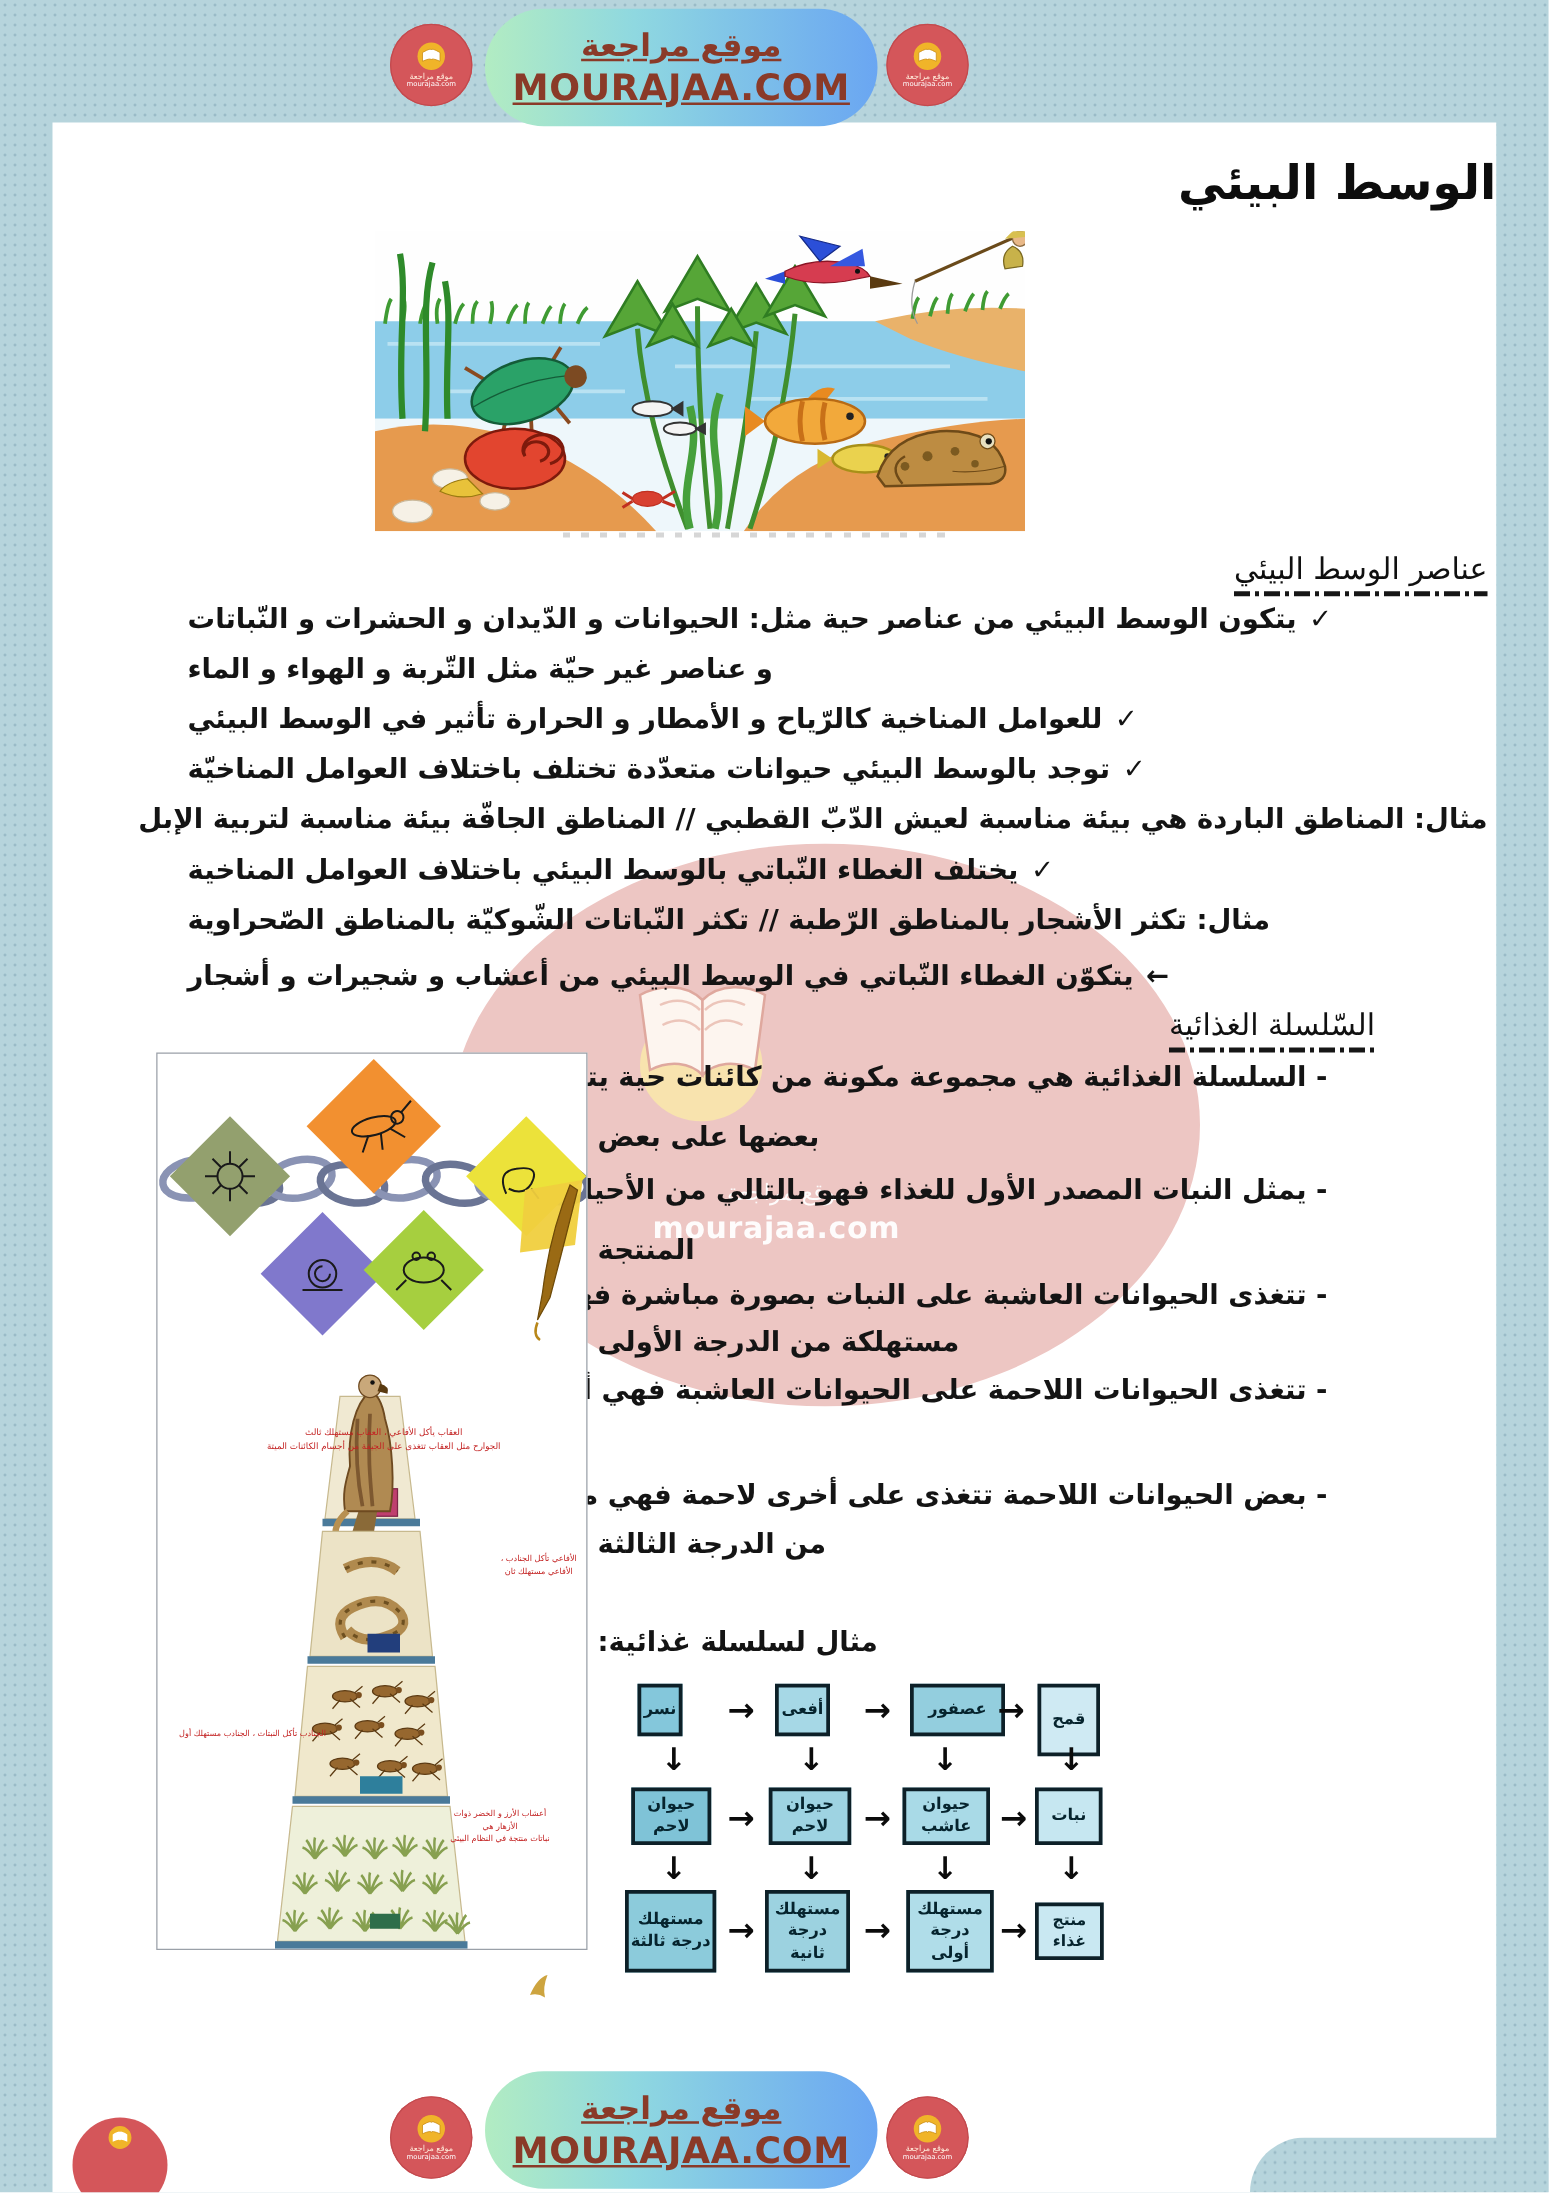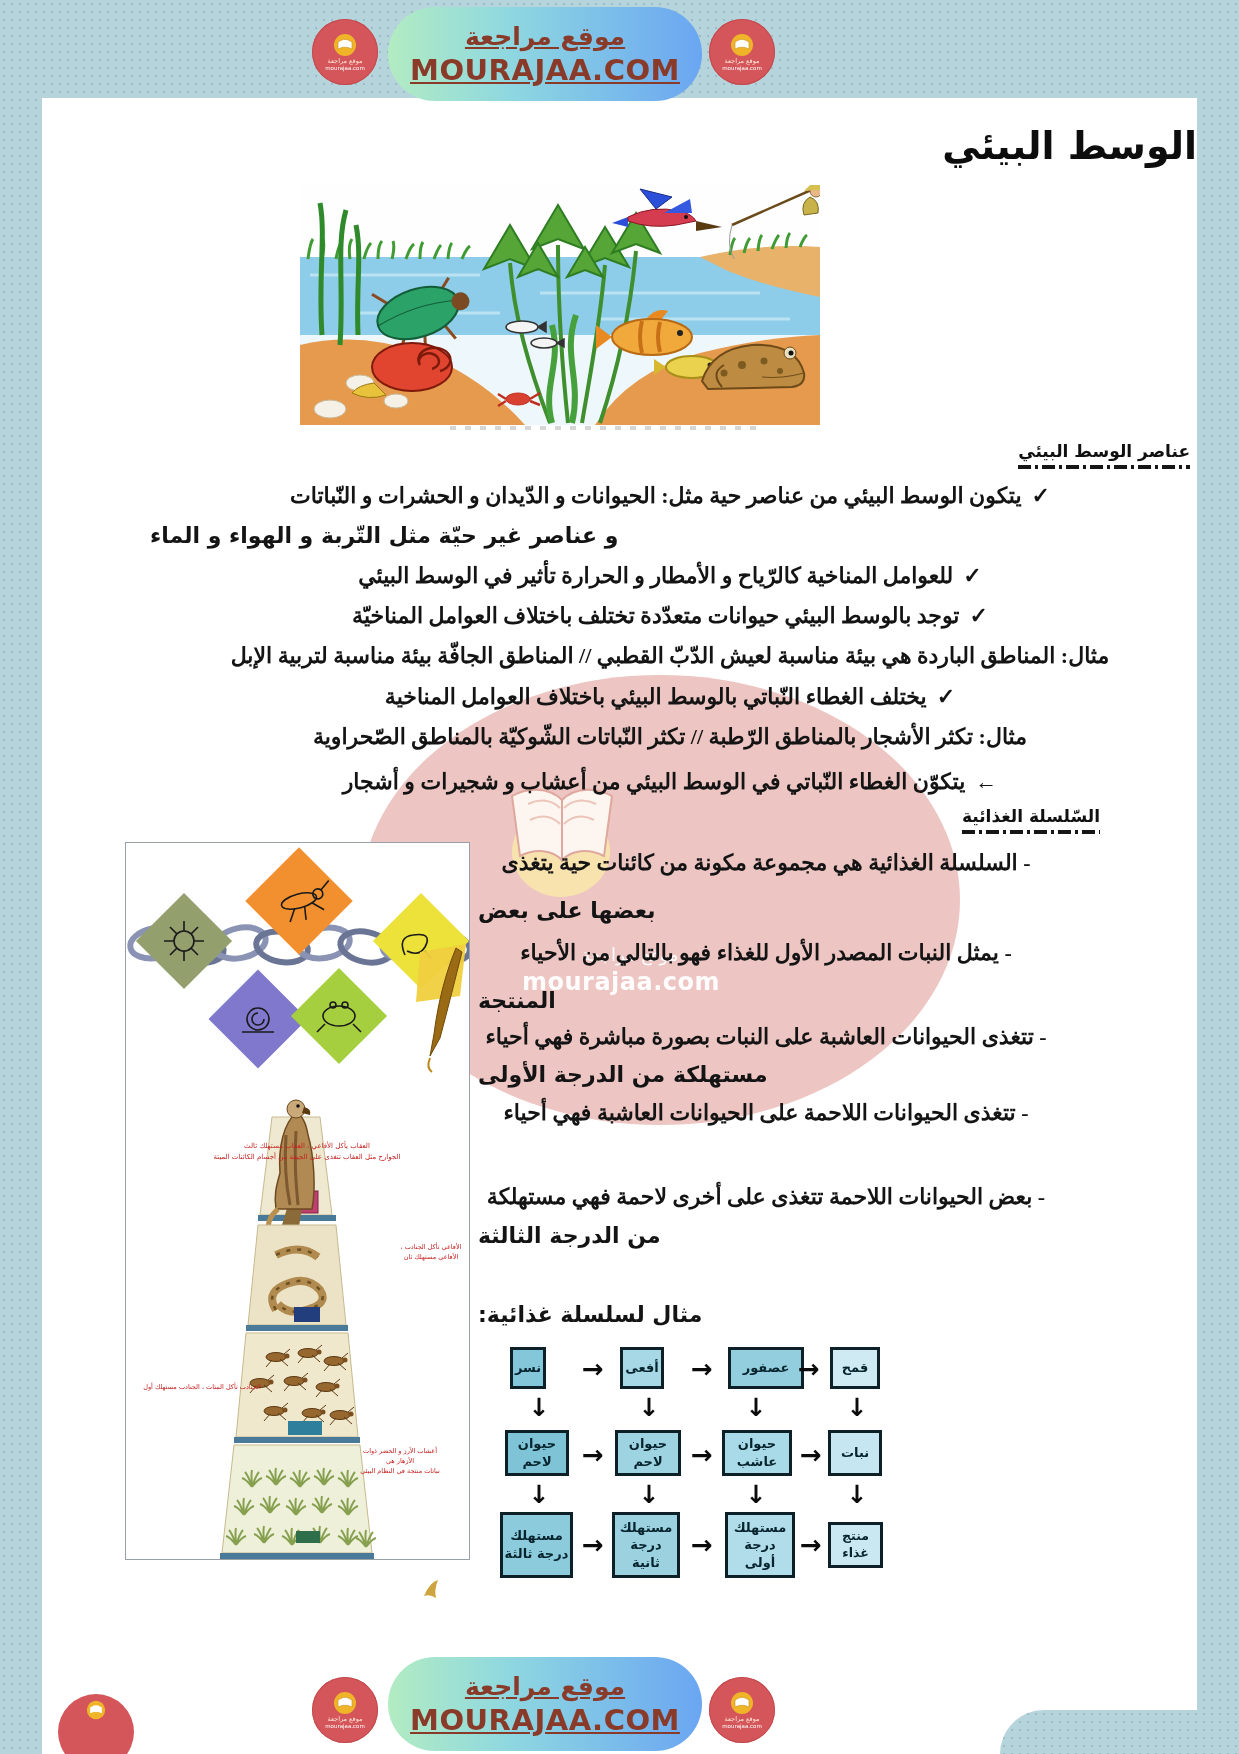--- a/index.html
+++ b/index.html
@@ -21,28 +21,28 @@
   .pill .ar{font-size:25px;font-weight:700;color:#8a3a28;text-decoration:underline;direction:rtl;}
   .pill .en{font-size:29px;font-weight:800;color:#8a3a28;text-decoration:underline;letter-spacing:.5px;}
   .badge{width:66px;height:66px;border-radius:50%;background:#d4565a;z-index:7;
     display:flex;flex-direction:column;align-items:center;justify-content:center;gap:1px;box-shadow:0 0 0 1px #c24a4e inset;}
   .badge .b-ar{font-size:6.5px;color:#ffe9d8;direction:rtl;line-height:1;}
   .badge .b-en{font-size:5.5px;color:#fff;line-height:1;}
   .badge-partial{width:76px;height:76px;border-radius:50%;background:#d4565a;z-index:7;
     display:flex;align-items:flex-start;justify-content:center;padding-top:6px;box-sizing:border-box;}
   
   .page-title{left:42px;top:124px;width:1155px;text-align:right;font-size:38px;font-weight:800;color:#0d0d0d;direction:rtl;z-index:2;}
-  .sec-head{font-size:17px;font-weight:700;color:#101010;direction:rtl;z-index:3;}
+  .sec-head{font-size:24px;font-weight:400;color:#101010;direction:rtl;z-index:3;}
   .sec-head::after{content:"";display:block;height:4px;margin-top:4px;
     background:repeating-linear-gradient(90deg,#161616 0 13px,transparent 13px 17px,#161616 17px 20px,transparent 20px 24px);}
   .tline{font-size:22px;font-weight:700;color:#141414;direction:rtl;line-height:30px;z-index:3;white-space:nowrap;}
   .s1{left:150px;width:1040px;}
   .s2{left:470px;width:592px;}
   .s2l{left:478px;width:584px;}
-  .ta-r{text-align:center;font-family:Liberation Serif, serif;}
+  .ta-r{text-align:left;}
   .ta-l{text-align:left;}
   .mk{margin-inline-end:10px;font-weight:800;}
   .caption-remnant{left:450px;top:426px;width:310px;height:4px;opacity:.4;z-index:2;
     background:repeating-linear-gradient(90deg,rgba(110,110,110,.7) 0 6px,transparent 6px 15px);}
   
   .wm-ellipse{left:360px;top:675px;width:600px;height:450px;border-radius:50%;background:#edc6c3;z-index:2;}
   .wm-yellow{left:512px;top:807px;width:98px;height:90px;border-radius:50%;background:#f8e3ae;z-index:2;}
   .wm-book{left:498px;top:782px;z-index:2;}
   .wm-text{z-index:2;color:rgba(255,255,255,.95);}
   .wm-ar{left:575px;top:944px;width:110px;font-size:18px;direction:rtl;text-align:center;}
@@ -375,21 +375,21 @@
     <path d="M40,6 C30,30 22,60 18,92 l-4,22 10,-18 C32,66 40,34 46,10 Z" fill="#9a6a14" stroke="#6e4a08"></path>
     <path d="M14,116 q-4,10 2,14" stroke="#b8871a" fill="none" stroke-width="2"></path>
   </svg>
   <svg class="abs quill2" width="28" height="28" viewBox="0 0 28 28">
     <path d="M4,20 q6,-14 14,-16 q-4,10 -2,18 q-6,-4 -12,-2 Z" fill="#c89a2a" opacity="0.9"></path>
   </svg>
 
   <div class="abs fcbox b1" style="left:510px;top:1347px;width:36px;height:42px">نسر</div>
   <div class="abs fcbox b2" style="left:620px;top:1347px;width:44px;height:42px">أفعى</div>
   <div class="abs fcbox b3" style="left:728px;top:1347px;width:76px;height:42px">عصفور</div>
-  <div class="abs fcbox b4" style="left:830px;top:1347px;width:50px;height:42px">قمح</div>
+  <div class="abs fcbox b4" style="left:830px;top:1347px;width:50px;height:58px">قمح</div>
   <div class="abs ar-h" style="left:573px;top:1356px">→</div>
   <div class="abs ar-h" style="left:682px;top:1356px">→</div>
   <div class="abs ar-h" style="left:789px;top:1356px">→</div>
 
   <div class="abs ar-v" style="left:528px;top:1395px">↓</div>
   <div class="abs ar-v" style="left:638px;top:1395px">↓</div>
   <div class="abs ar-v" style="left:745px;top:1395px">↓</div>
   <div class="abs ar-v" style="left:846px;top:1395px">↓</div>
 
   <div class="abs fcbox b5" style="left:505px;top:1430px;width:64px;height:46px">حيوان لاحم</div>

